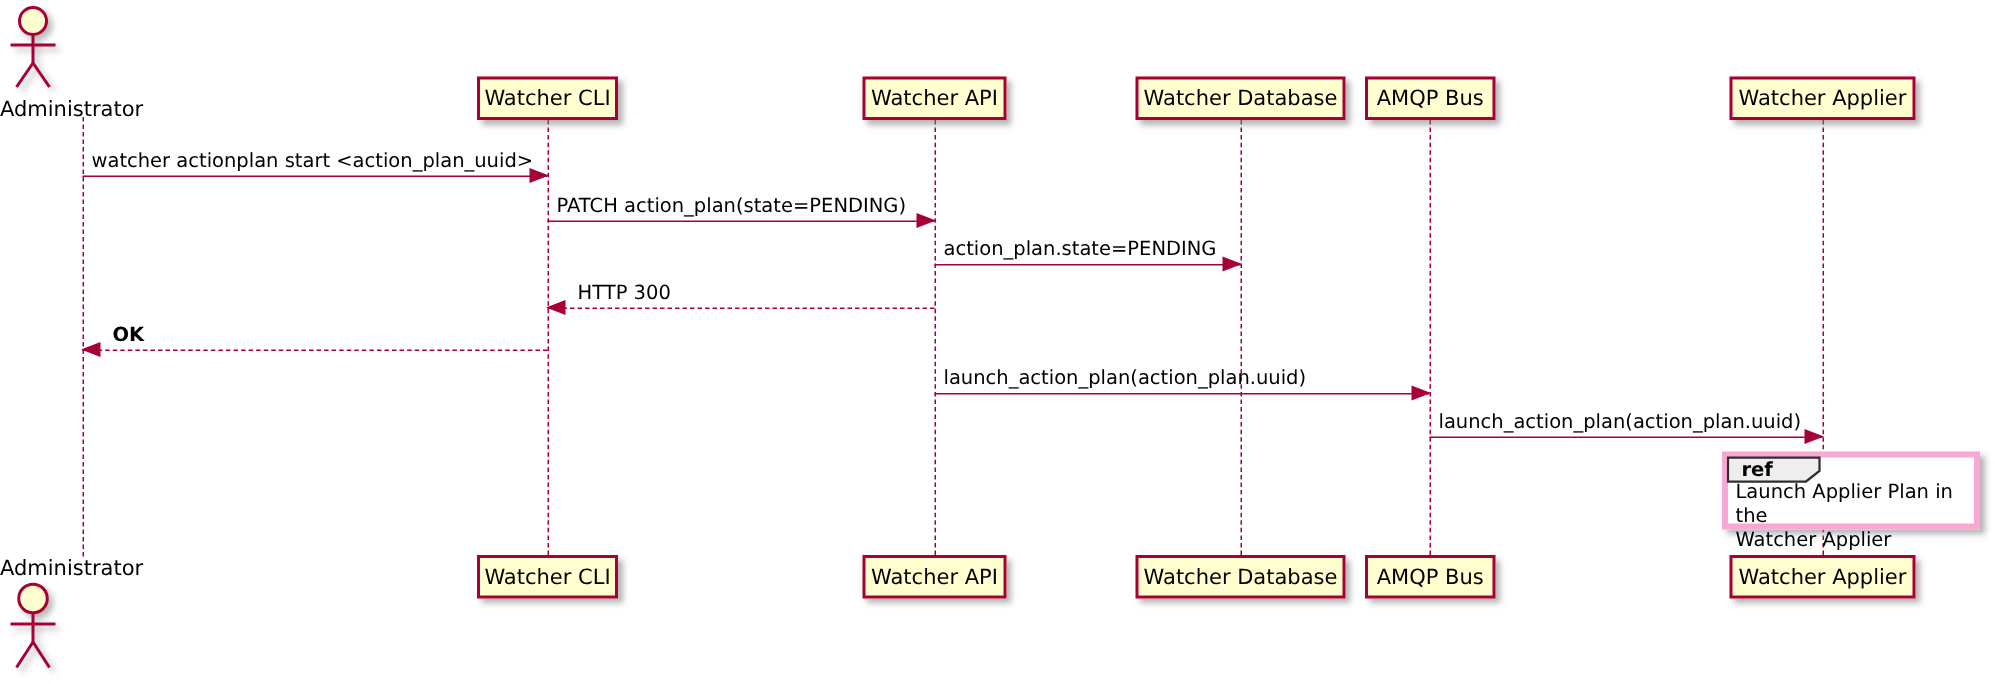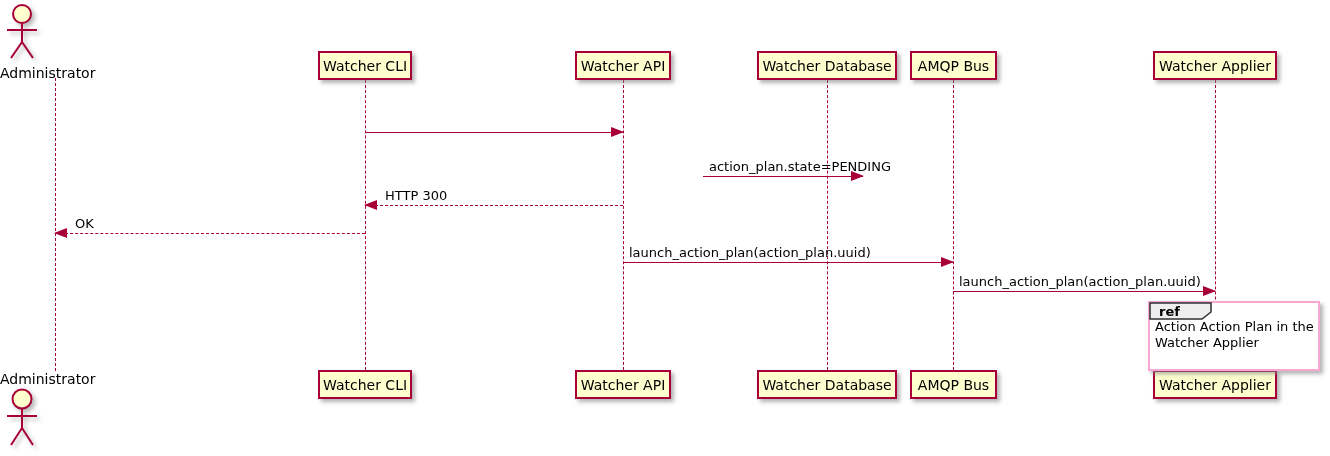--- a/index.html
+++ b/index.html
@@ -44,22 +44,22 @@
   .msg-label.reply{padding-left:20px;}
   .msg-line{position:relative;height:0;margin-top:2px;}
   .msg-line.solid{border-top:1px solid var(--crimson);}
   .msg-line.dashed{border-top:1px dashed var(--crimson);}
   .ah{position:absolute;width:0;height:0;top:-6px;}
   .ah.right{right:-1px;border-left:13px solid var(--crimson);border-top:5px solid transparent;border-bottom:5px solid transparent;}
   .ah.left{left:-1px;border-right:13px solid var(--crimson);border-top:5px solid transparent;border-bottom:5px solid transparent;}
 
   
   .ref-box{
-    position:absolute;left:1148px;top:301px;width:172px;height:70px;z-index:3;
-    background:#ffffff;border:2px solid #f9a8d4;
+    position:absolute;left:1148px;top:301px;width:172px;height:52px;z-index:3;
+    background:#ffffff;border:4px solid #f9a8d4;
     box-shadow:3px 3px 4px rgba(130,130,130,0.6);
   }
   .ref-head{position:absolute;left:-1px;top:-1px;width:64px;height:19px;}
   .ref-kw{position:absolute;left:9px;top:0px;font-size:13px;font-weight:bold;line-height:18px;}
   .ref-body{position:absolute;left:5px;top:16px;font-size:13px;line-height:16px;white-space:pre-line;}
 </style>
 </head>
 <body>
 
 <div class="diagram">
@@ -81,42 +81,49 @@
     </svg>
     <div class="actor-label">Administrator</div>
   </div>
 
   <div class="pbox top" style="left:318px;width:94px;">Watcher CLI</div>
   <div class="pbox top" style="left:575px;width:96px;">Watcher API</div>
   <div class="pbox top" style="left:757px;width:140px;">Watcher Database</div>
   <div class="pbox top" style="left:910px;width:87px;">AMQP Bus</div>
   <div class="pbox top" style="left:1153px;width:124px;">Watcher Applier</div>
 
-
-  <div class="msg" style="left:365px;top:130px;width:258px;">
+  <div class="msg" style="left:55px;top:100px;width:310px;">
+    <span class="msg-label">watcher actionplan start &lt;action_plan_uuid&gt;</span>
     <div class="msg-line solid">
         <span class="ah right"></span>
       </div>
   </div>
 
-  <div class="msg" style="left:659px;top:159px;width:204px;padding-left:44px;">
+  <div class="msg" style="left:365px;top:130px;width:258px;">
+    <span class="msg-label">PATCH action_plan(state=PENDING)</span>
+    <div class="msg-line solid">
+        <span class="ah right"></span>
+      </div>
+  </div>
+
+  <div class="msg" style="left:623px;top:159px;width:204px;">
     <span class="msg-label">action_plan.state=PENDING</span>
     <div class="msg-line solid">
         <span class="ah right"></span>
       </div>
   </div>
 
   <div class="msg" style="left:365px;top:188px;width:258px;">
     <span class="msg-label reply">HTTP 300</span>
     <div class="msg-line dashed">
         <span class="ah left"></span>
       </div>
   </div>
 
-  <div class="msg" style="left:55px;top:216px;width:310px;">
+  <div class="msg" style="left:55px;top:216px;width:310px;font-weight:bold;">
     <span class="msg-label reply">OK</span>
     <div class="msg-line dashed">
         <span class="ah left"></span>
       </div>
   </div>
 
   <div class="msg" style="left:623px;top:245px;width:330px;">
     <span class="msg-label">launch_action_plan(action_plan.uuid)</span>
     <div class="msg-line solid">
         <span class="ah right"></span>
@@ -128,21 +135,21 @@
     <div class="msg-line solid">
         <span class="ah right"></span>
       </div>
   </div>
 
   <div class="ref-box">
     <svg class="ref-head" width="64" height="19" viewBox="0 0 64 19">
       <polygon points="1,1 62,1 62,10 53,17 1,17" fill="#EEEEEE" stroke="#2f2f2f" stroke-width="1.5"></polygon>
     </svg>
     <span class="ref-kw">ref</span>
-    <div class="ref-body">Action Action Plan in the
+    <div class="ref-body">Launch Applier Plan in the
 Watcher Applier</div>
   </div>
 
   <div class="pbox bottom" style="left:318px;width:94px;">Watcher CLI</div>
   <div class="pbox bottom" style="left:575px;width:96px;">Watcher API</div>
   <div class="pbox bottom" style="left:757px;width:140px;">Watcher Database</div>
   <div class="pbox bottom" style="left:910px;width:87px;">AMQP Bus</div>
   <div class="pbox bottom" style="left:1153px;width:124px;">Watcher Applier</div>
 
   <div class="actor-wrap" style="left:0px;top:371px;">

